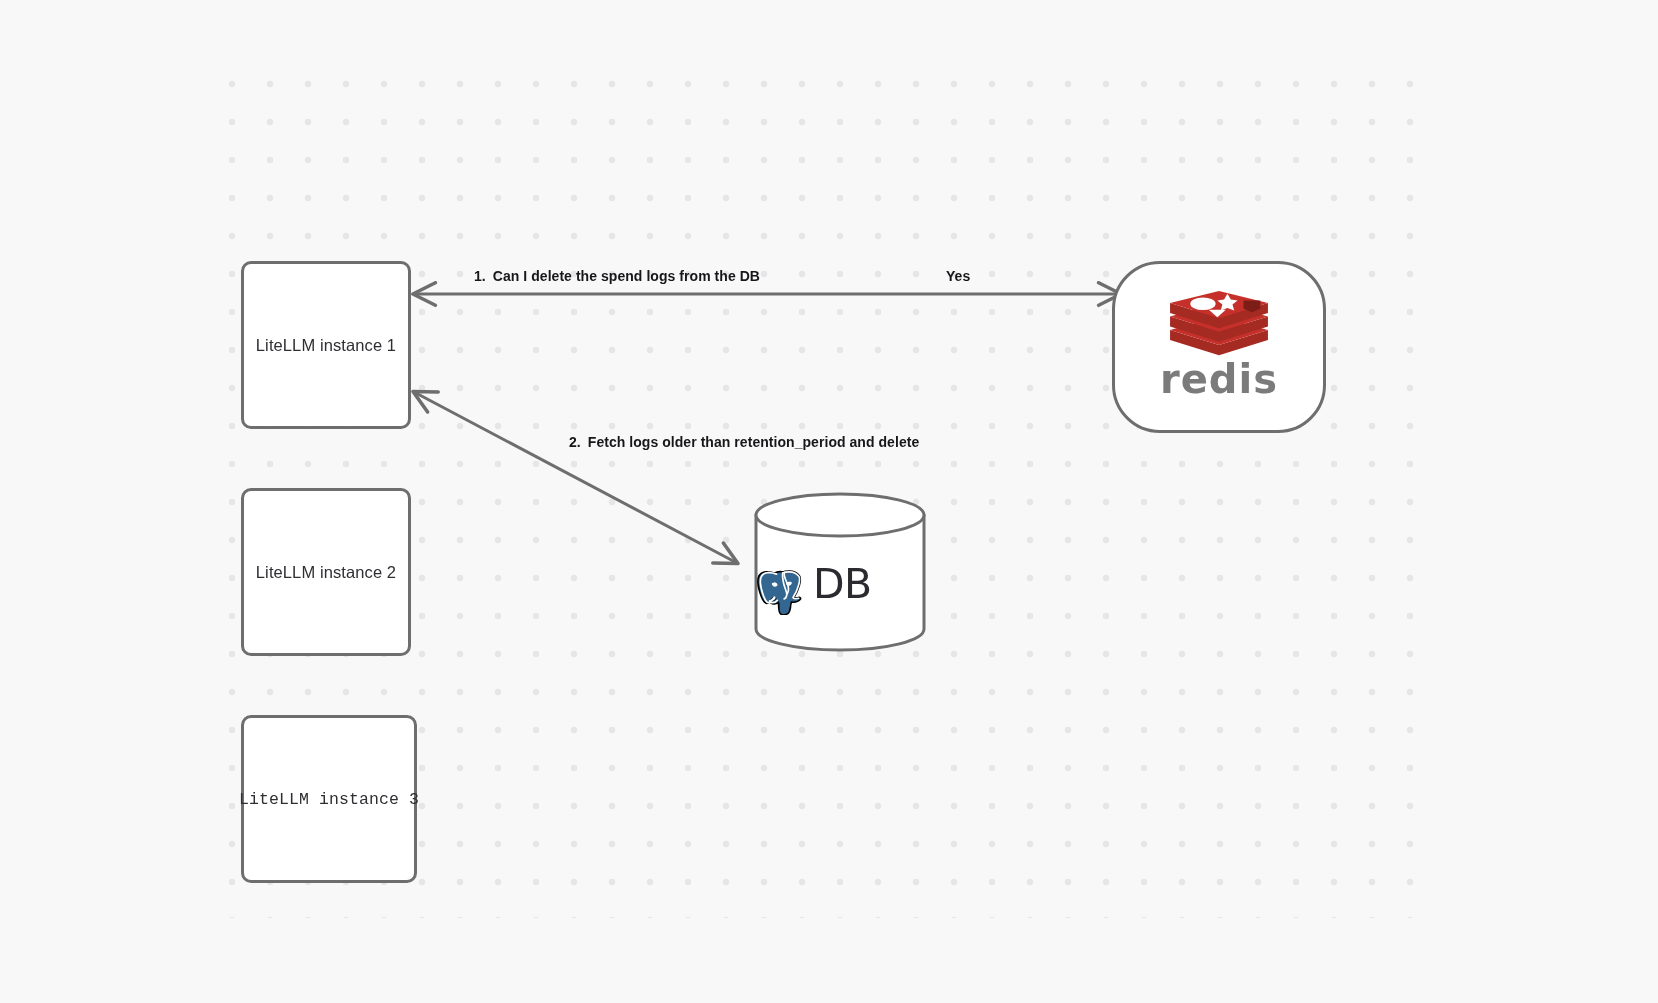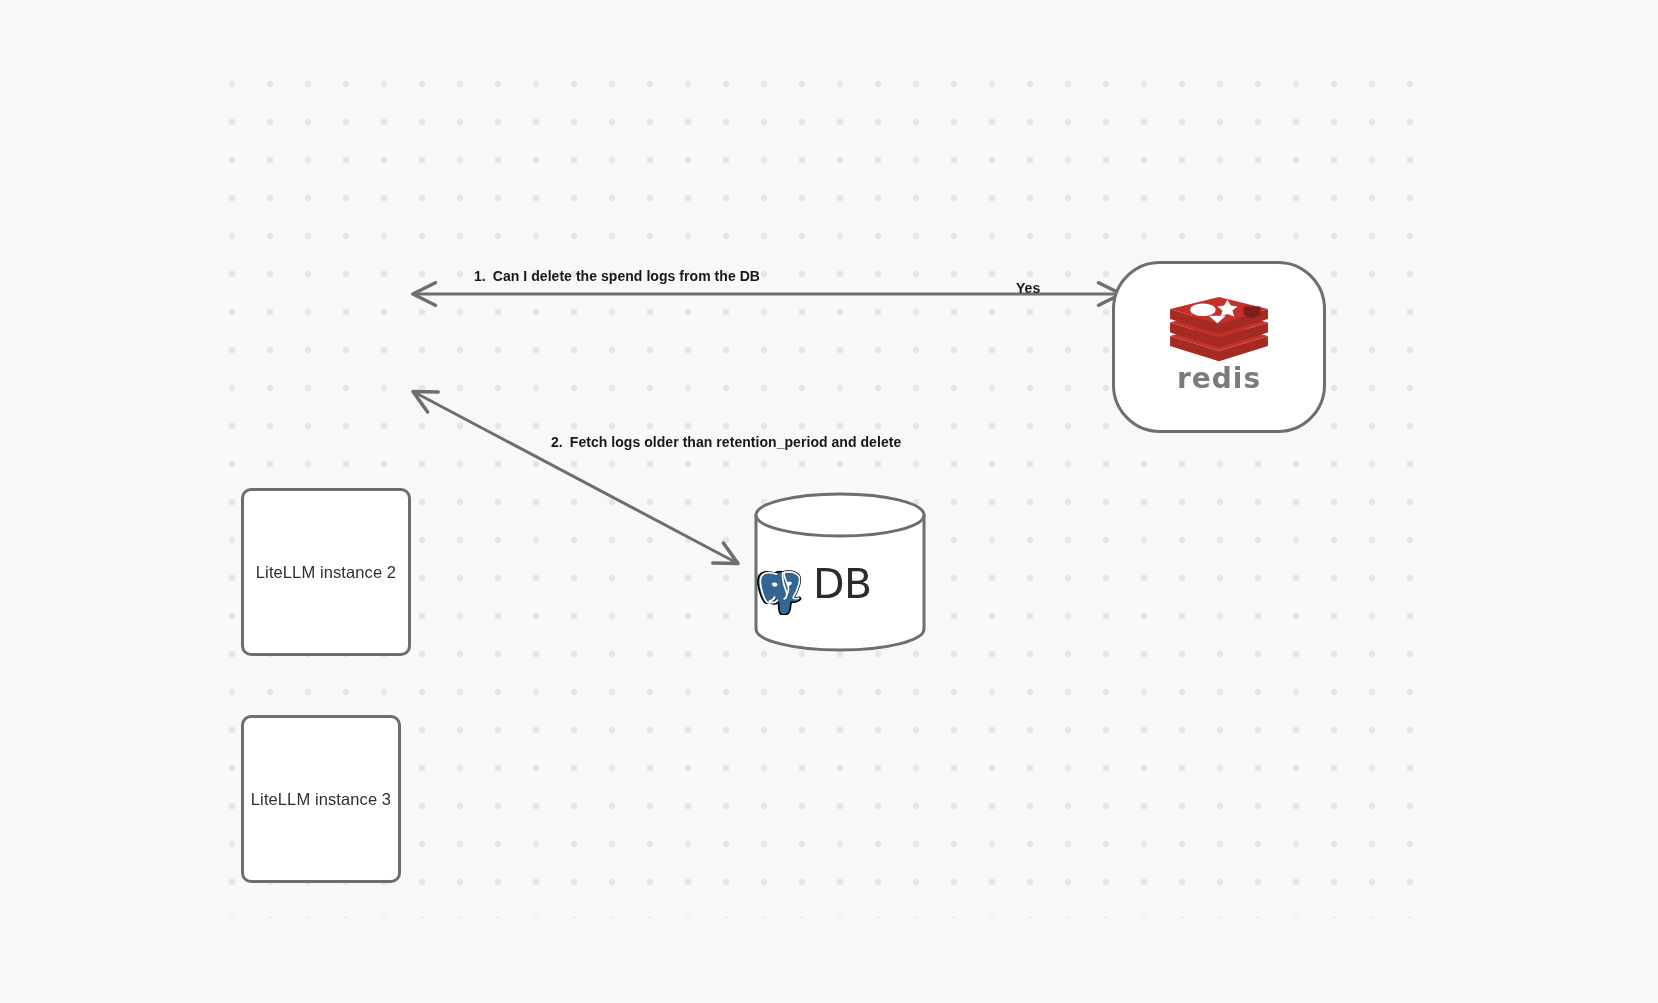--- a/index.html
+++ b/index.html
@@ -57,21 +57,21 @@
   }
   .node-box .node-label {
     font-size: 16.5px;
     color: #2f2f33;
     letter-spacing: 0.1px;
     white-space: nowrap;
   }
 
   #node-litellm-1 { left: 241px; top: 261px;  width: 170px; height: 168px; }
   #node-litellm-2 { left: 241px; top: 488px;  width: 170px; height: 168px; }
-  #node-litellm-3 { left: 241px; top: 715px;  width: 160px; height: 168px; }
+  #node-litellm-3 { left: 241px; top: 715px;  width: 176px; height: 168px; font-family: Liberation Mono, monospace; }
 
   
   #node-redis {
     position: absolute;
     left: 1112px;
     top: 261px;
     width: 214px;
     height: 172px;
     box-sizing: border-box;
     background: #ffffff;
@@ -84,21 +84,21 @@
   }
   #node-redis .redis-logo {
     display: flex;
     flex-direction: column;
     align-items: center;
     justify-content: center;
     transform: translateY(-2px);
   }
   #node-redis .redis-wordmark {
     font-family: "DejaVu Sans", sans-serif;
-    font-size: 28px;
+    font-size: 40px;
     font-weight: 700;
     color: #7b7b7b;
     letter-spacing: 1px;
     line-height: 1;
     margin-top: 2px;
   }
 
   
   #node-db {
     position: absolute;
@@ -130,22 +130,22 @@
   .edge-label {
     position: absolute;
     font-size: 14px;
     font-weight: 700;
     color: #17171a;
     white-space: nowrap;
     letter-spacing: 0.05px;
   }
   #label-step-1 { left: 474px; top: 268px; }
   #label-step-1 .step-num { margin-right: 7px; }
-  #label-yes    { left: 1016px; top: 268px; margin-top: 12px; }
-  #label-step-2 { left: 551px; top: 434px; }
+  #label-yes    { left: 946px; top: 268px; }
+  #label-step-2 { left: 569px; top: 434px; }
   #label-step-2 .step-num { margin-right: 7px; }
 </style>
 </head>
 <body>
 
 <div id="canvas">
 
   <div id="dot-grid"></div>
 
   <svg id="connectors" viewBox="0 0 1658 1003" xmlns="http://www.w3.org/2000/svg">
@@ -153,20 +153,23 @@
       <marker id="arrow-open" viewBox="0 0 12 12" refX="10.5" refY="6" markerWidth="9" markerHeight="9" orient="auto-start-reverse" markerUnits="strokeWidth">
         <path d="M 1 1 L 11 6 L 1 11" fill="none" stroke="#6e6e6e" stroke-width="1.6" stroke-linecap="round" stroke-linejoin="round"></path>
       </marker>
     </defs>
 
     <line x1="414" y1="294" x2="1120" y2="294" stroke="#6e6e6e" stroke-width="3" stroke-linecap="round" marker-start="url(#arrow-open)" marker-end="url(#arrow-open)"></line>
 
     <line x1="414" y1="392" x2="737" y2="563" stroke="#6e6e6e" stroke-width="3" stroke-linecap="round" marker-start="url(#arrow-open)" marker-end="url(#arrow-open)"></line>
   </svg>
 
+  <div class="node-box" id="node-litellm-1">
+    <span class="node-label">LiteLLM instance 1</span>
+  </div>
 
   <div class="node-box" id="node-litellm-2">
     <span class="node-label">LiteLLM instance 2</span>
   </div>
 
   <div class="node-box" id="node-litellm-3">
     <span class="node-label">LiteLLM instance 3</span>
   </div>
 
   <div id="node-redis">

